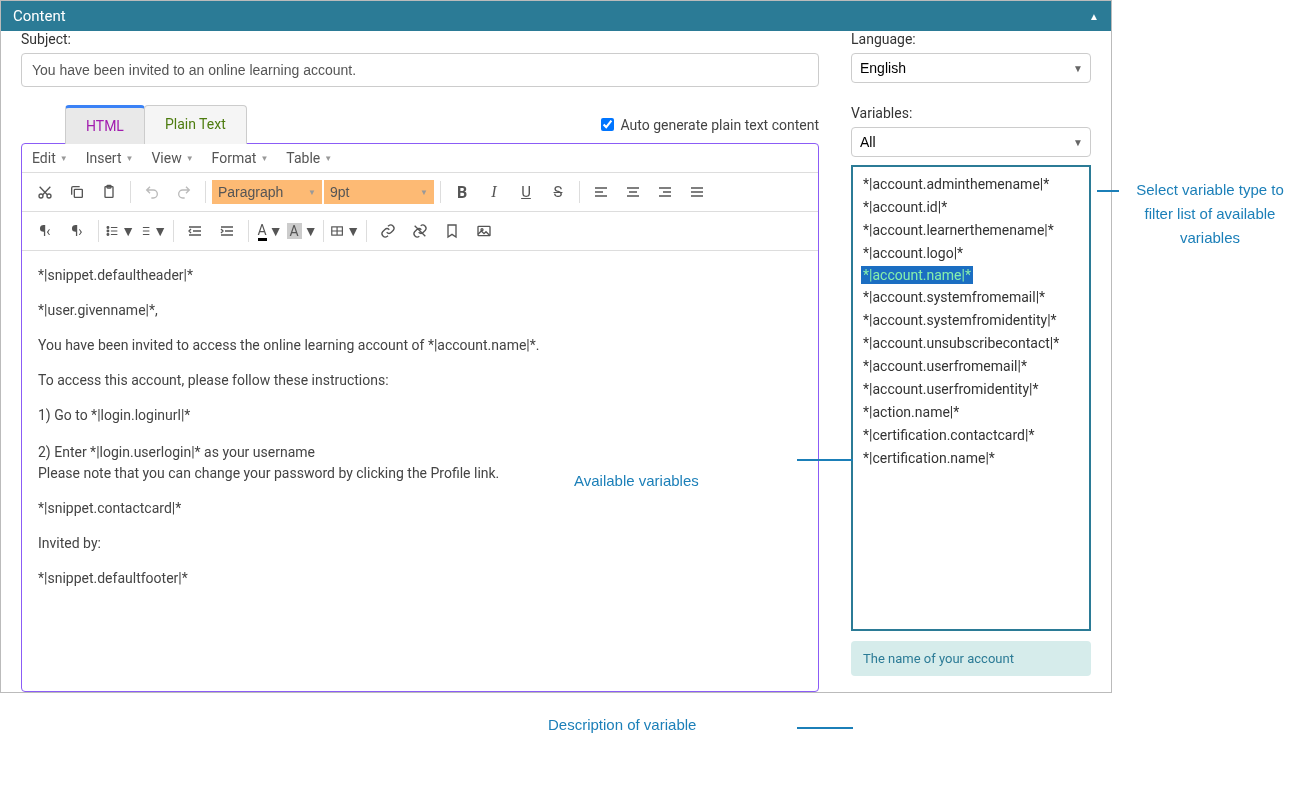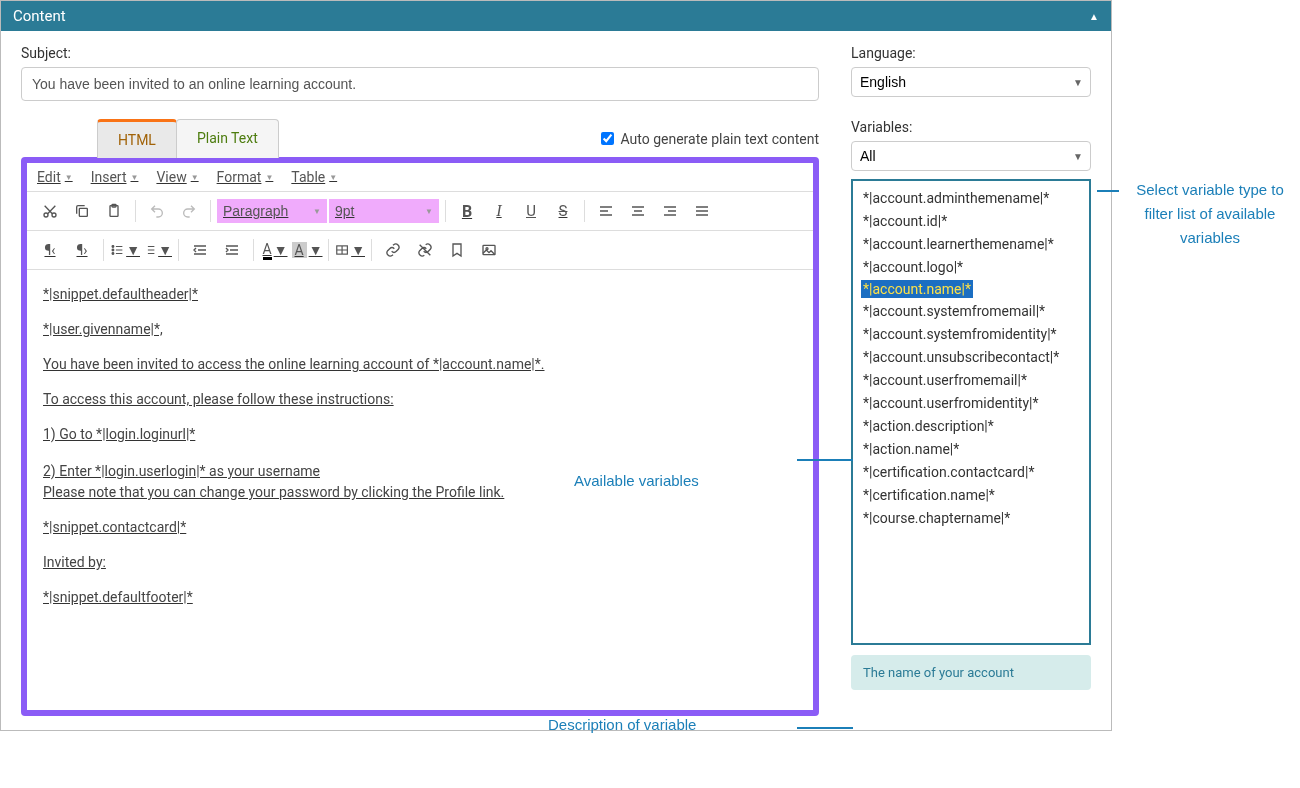--- a/index.html
+++ b/index.html
@@ -1,50 +1,50 @@
 <!DOCTYPE html>
 <html><head>
 <meta charset="utf-8">
 <style>
 * { box-sizing: border-box; margin: 0; padding: 0; }
 body { font-family: -apple-system, "Segoe UI", Roboto, Arial, sans-serif; font-size: 14px; color: #333; background: #fff; }
 .wrap { width: 1300px; height: 788px; position: relative; background: #fff; }
 .panel { width: 1112px; border: 1px solid #bbb; }
 .panel-header { background: #2b7b96; color: #fff; padding: 6px 12px; display: flex; justify-content: space-between; align-items: center; font-size: 15px; }
 .panel-header .tri { font-size: 10px; }
-.panel-body { padding: 14px 20px; background: #fff; }
+.panel-body { padding: 0 20px; background: #fff; }
 .row { display: flex; gap: 32px; }
 .left-col { flex: 1; }
 .right-col { width: 240px; }
 .label { color: #333; margin-bottom: 6px; display: block; }
 .input { width: 100%; padding: 8px 10px; border: 1px solid #ccc; border-radius: 4px; font-size: 14px; color: #555; }
 .select { width: 100%; padding: 6px 8px; border: 1px solid #ccc; border-radius: 4px; font-size: 14px; background: #fff; appearance: none; position: relative; }
 .select-wrap { position: relative; }
 .select-wrap .caret { position: absolute; right: 8px; top: 50%; transform: translateY(-50%); font-size: 10px; color: #666; pointer-events: none; }
 .tabs-row { display: flex; align-items: center; justify-content: space-between; margin-top: 18px; }
 .tabs { display: flex; margin-left: 44px; }
 .tab { padding: 10px 20px; border: 1px solid #ccc; border-bottom: none; border-radius: 4px 4px 0 0; background: #f5f5f5; color: #4d7c0f; cursor: pointer; margin-right: -1px; position: relative; }
-.tab.active { background: #e9e9e9; border-top: 3px solid #f97316; color: #a16207; margin-left: 32px; }
+.tab.active { background: #e9e9e9; border-top: 3px solid #3b82f6; color: #a21caf; }
 .auto-gen { display: flex; align-items: center; gap: 6px; color: #444; font-size: 14px; }
 .auto-gen input { width: 13px; height: 13px; }
-.editor { border: 6px solid #8b5cf6; border-radius: 4px; margin-top: -1px; text-decoration: underline; }
+.editor { border: 1px solid #8b5cf6; border-radius: 4px; margin-top: -1px; }
 .menu-bar { padding: 6px 10px; border-bottom: 1px solid #ddd; display: flex; gap: 18px; color: #555; }
 .menu-item { cursor: pointer; display: flex; align-items: center; gap: 4px; }
 .menu-item .dd { font-size: 8px; color: #999; }
 .toolbar { padding: 4px 8px; border-bottom: 1px solid #ddd; display: flex; align-items: center; gap: 2px; flex-wrap: wrap; }
 .tool-btn { width: 30px; height: 30px; display: inline-flex; align-items: center; justify-content: center; color: #555; cursor: pointer; border-radius: 3px; }
 .tool-sep { width: 1px; height: 22px; background: #ddd; margin: 0 4px; }
-.tool-select { border: none; padding: 4px 24px 4px 6px; font-size: 14px; color: #555; background: #f0abfc; position: relative; }
+.tool-select { border: none; padding: 4px 24px 4px 6px; font-size: 14px; color: #555; background: #fdba74; position: relative; }
 .tool-sel-wrap { position: relative; display: inline-flex; align-items: center; }
 .tool-sel-wrap .dd { position: absolute; right: 6px; font-size: 8px; color: #999; pointer-events: none; }
 .editor-content { padding: 14px 16px; min-height: 440px; color: #444; line-height: 1.5; }
 .editor-content p { margin-bottom: 14px; }
 .var-list { border: 2px solid #2b7b96; margin-top: 8px; height: 466px; overflow-y: auto; padding: 6px 8px; font-size: 14px; color: #333; }
 .var-item { padding: 1px 2px; cursor: pointer; word-break: break-all; line-height: 1.5; }
-.var-item.sel { background: #1b6ec2; color: #fde047; display: inline; text-align: center; }
+.var-item.sel { background: #1b6ec2; color: #86efac; display: inline; text-align: center; }
 .var-desc { margin-top: 10px; background: #d6eceb; color: #2b7b96; padding: 10px 12px; border-radius: 4px; font-size: 13px; }
 .annot { position: absolute; color: #1b7fb8; font-family: Arial, sans-serif; font-size: 15px; }
 .annot-line { position: absolute; background: #1b7fb8; }
 svg { width: 16px; height: 16px; }
 </style>
 </head>
 <body>
 
 <div class="wrap">
   <div class="panel">
@@ -274,25 +274,23 @@
               <div class="var-item">*|account.adminthemename|*</div>
               <div class="var-item">*|account.id|*</div>
               <div class="var-item">*|account.learnerthemename|*</div>
               <div class="var-item">*|account.logo|*</div>
               <div><span class="var-item sel">*|account.name|*</span></div>
               <div class="var-item">*|account.systemfromemail|*</div>
               <div class="var-item">*|account.systemfromidentity|*</div>
               <div class="var-item">*|account.unsubscribecontact|*</div>
               <div class="var-item">*|account.userfromemail|*</div>
               <div class="var-item">*|account.userfromidentity|*</div>
-              <div class="var-item">*|action.description|*</div>
               <div class="var-item">*|action.name|*</div>
               <div class="var-item">*|certification.contactcard|*</div>
               <div class="var-item">*|certification.name|*</div>
-              <div class="var-item">*|course.chaptername|*</div>
             </div>
           <div class="var-desc">The name of your account</div>
         </div>
       </div>
     </div>
   </div>
 
   <div class="annot" style="left:1120px; top:178px; width:180px; text-align:center; line-height:1.6;">Select variable type to filter list of available variables</div>
   <div class="annot-line" style="left:1097px; top:190px; width:22px; height:2px;"></div>
 

